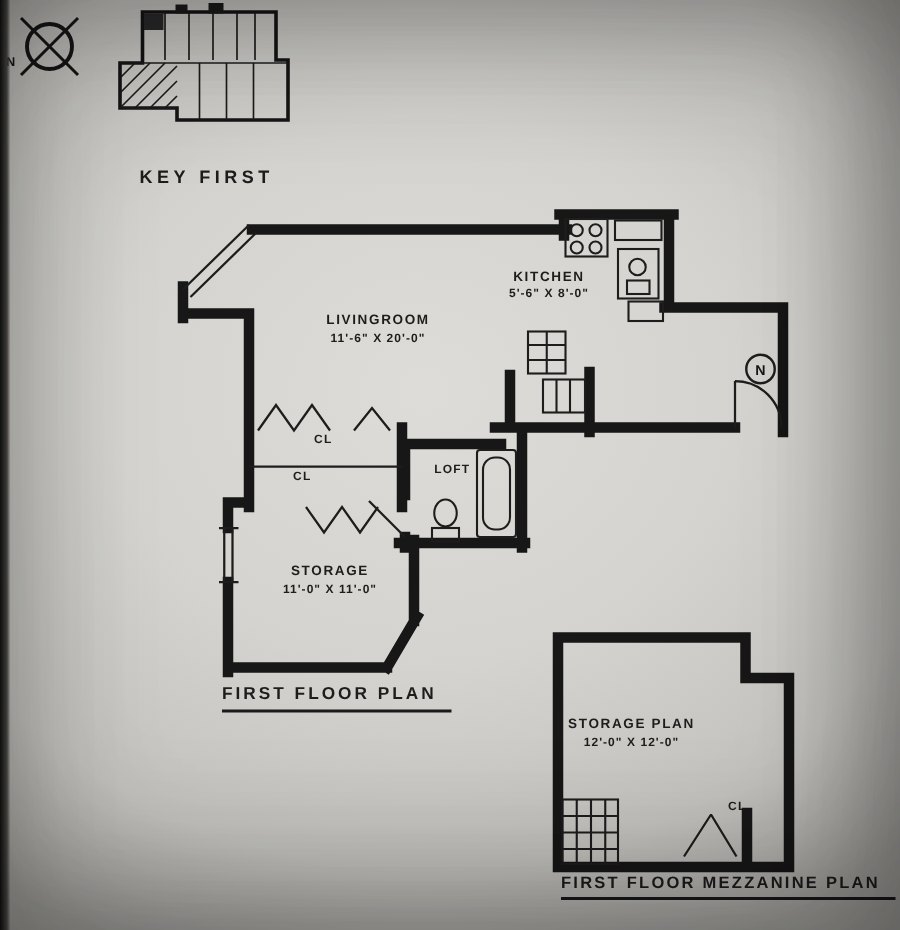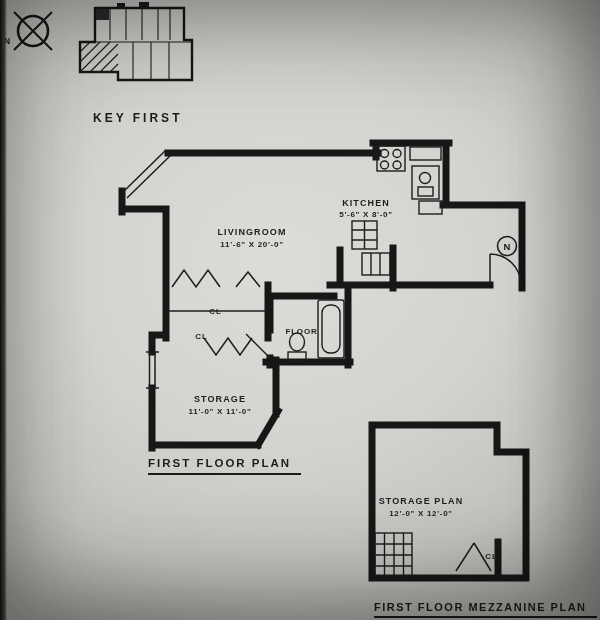--- a/index.html
+++ b/index.html
@@ -23,28 +23,28 @@
   .fix    { stroke:#1d1d1d; stroke-width:1.4; fill:none; }
   .kp-out { stroke:#161616; stroke-width:2.4; fill:none; }
   .kp-in  { stroke:#1c1c1c; stroke-width:1.1; fill:none; }
   .svgtxt { font:700 9.5px "Liberation Sans", sans-serif; fill:#161616; }
   .svgtxt-sm { font:700 8.5px "Liberation Sans", sans-serif; fill:#161616; }
 
   .label {
     position:absolute; color:#1d1d1d; font-size:9px; font-weight:600;
     letter-spacing:1.1px; white-space:nowrap; line-height:1;
   }
-  .center { transform:translateX(-50%);margin-top:19px; }
+  .center { transform:translateX(-50%); }
   .dims  { font-size:8px; letter-spacing:.7px; }
   .small { font-size:8px; letter-spacing:.8px;padding-left:15px; }
   .title {
     font-size:11.5px; font-weight:700; letter-spacing:2px;
     border-bottom:2px solid #1a1a1a; padding:0 10px 3px 0;
   }
-  .title--mezz { font-size:11px; letter-spacing:1.5px;margin-top:18px; }
+  .title--mezz { font-size:11px; letter-spacing:1.5px; }
   .keyplan-title { font-size:12px; font-weight:700; letter-spacing:3px; }
 </style>
 </head>
 <body>
 
 <div class="photo">
 
   <svg class="plan" width="600" height="620" viewBox="0 0 600 620">
 
     <g>
@@ -138,21 +138,21 @@
 
   <div class="label center" style="left:252px; top:209px;">LIVINGROOM</div>
   <div class="label center dims" style="left:252px; top:222px;">11'-6" X 20'-0"</div>
 
   <div class="label center" style="left:366px; top:180px;">KITCHEN</div>
   <div class="label center dims" style="left:366px; top:192px;">5'-6" X 8'-0"</div>
 
   <div class="label center small" style="left:208px; top:289px;">CL</div>
   <div class="label center small" style="left:194px; top:314px;">CL</div>
 
-  <div class="label center small" style="left:294px; top:309px;">FLOOR</div>
+  <div class="label center small" style="left:294px; top:309px;">LOFT</div>
 
   <div class="label center" style="left:220px; top:376px;">STORAGE</div>
   <div class="label center dims" style="left:220px; top:389px;">11'-0" X 11'-0"</div>
 
   <div class="label title" style="left:148px; top:458px;">FIRST FLOOR PLAN</div>
 
   <div class="label center" style="left:421px; top:478px;">STORAGE PLAN</div>
   <div class="label center dims" style="left:421px; top:491px;">12'-0" X 12'-0"</div>
 
   <div class="label center small" style="left:484px; top:534px;">CL</div>

